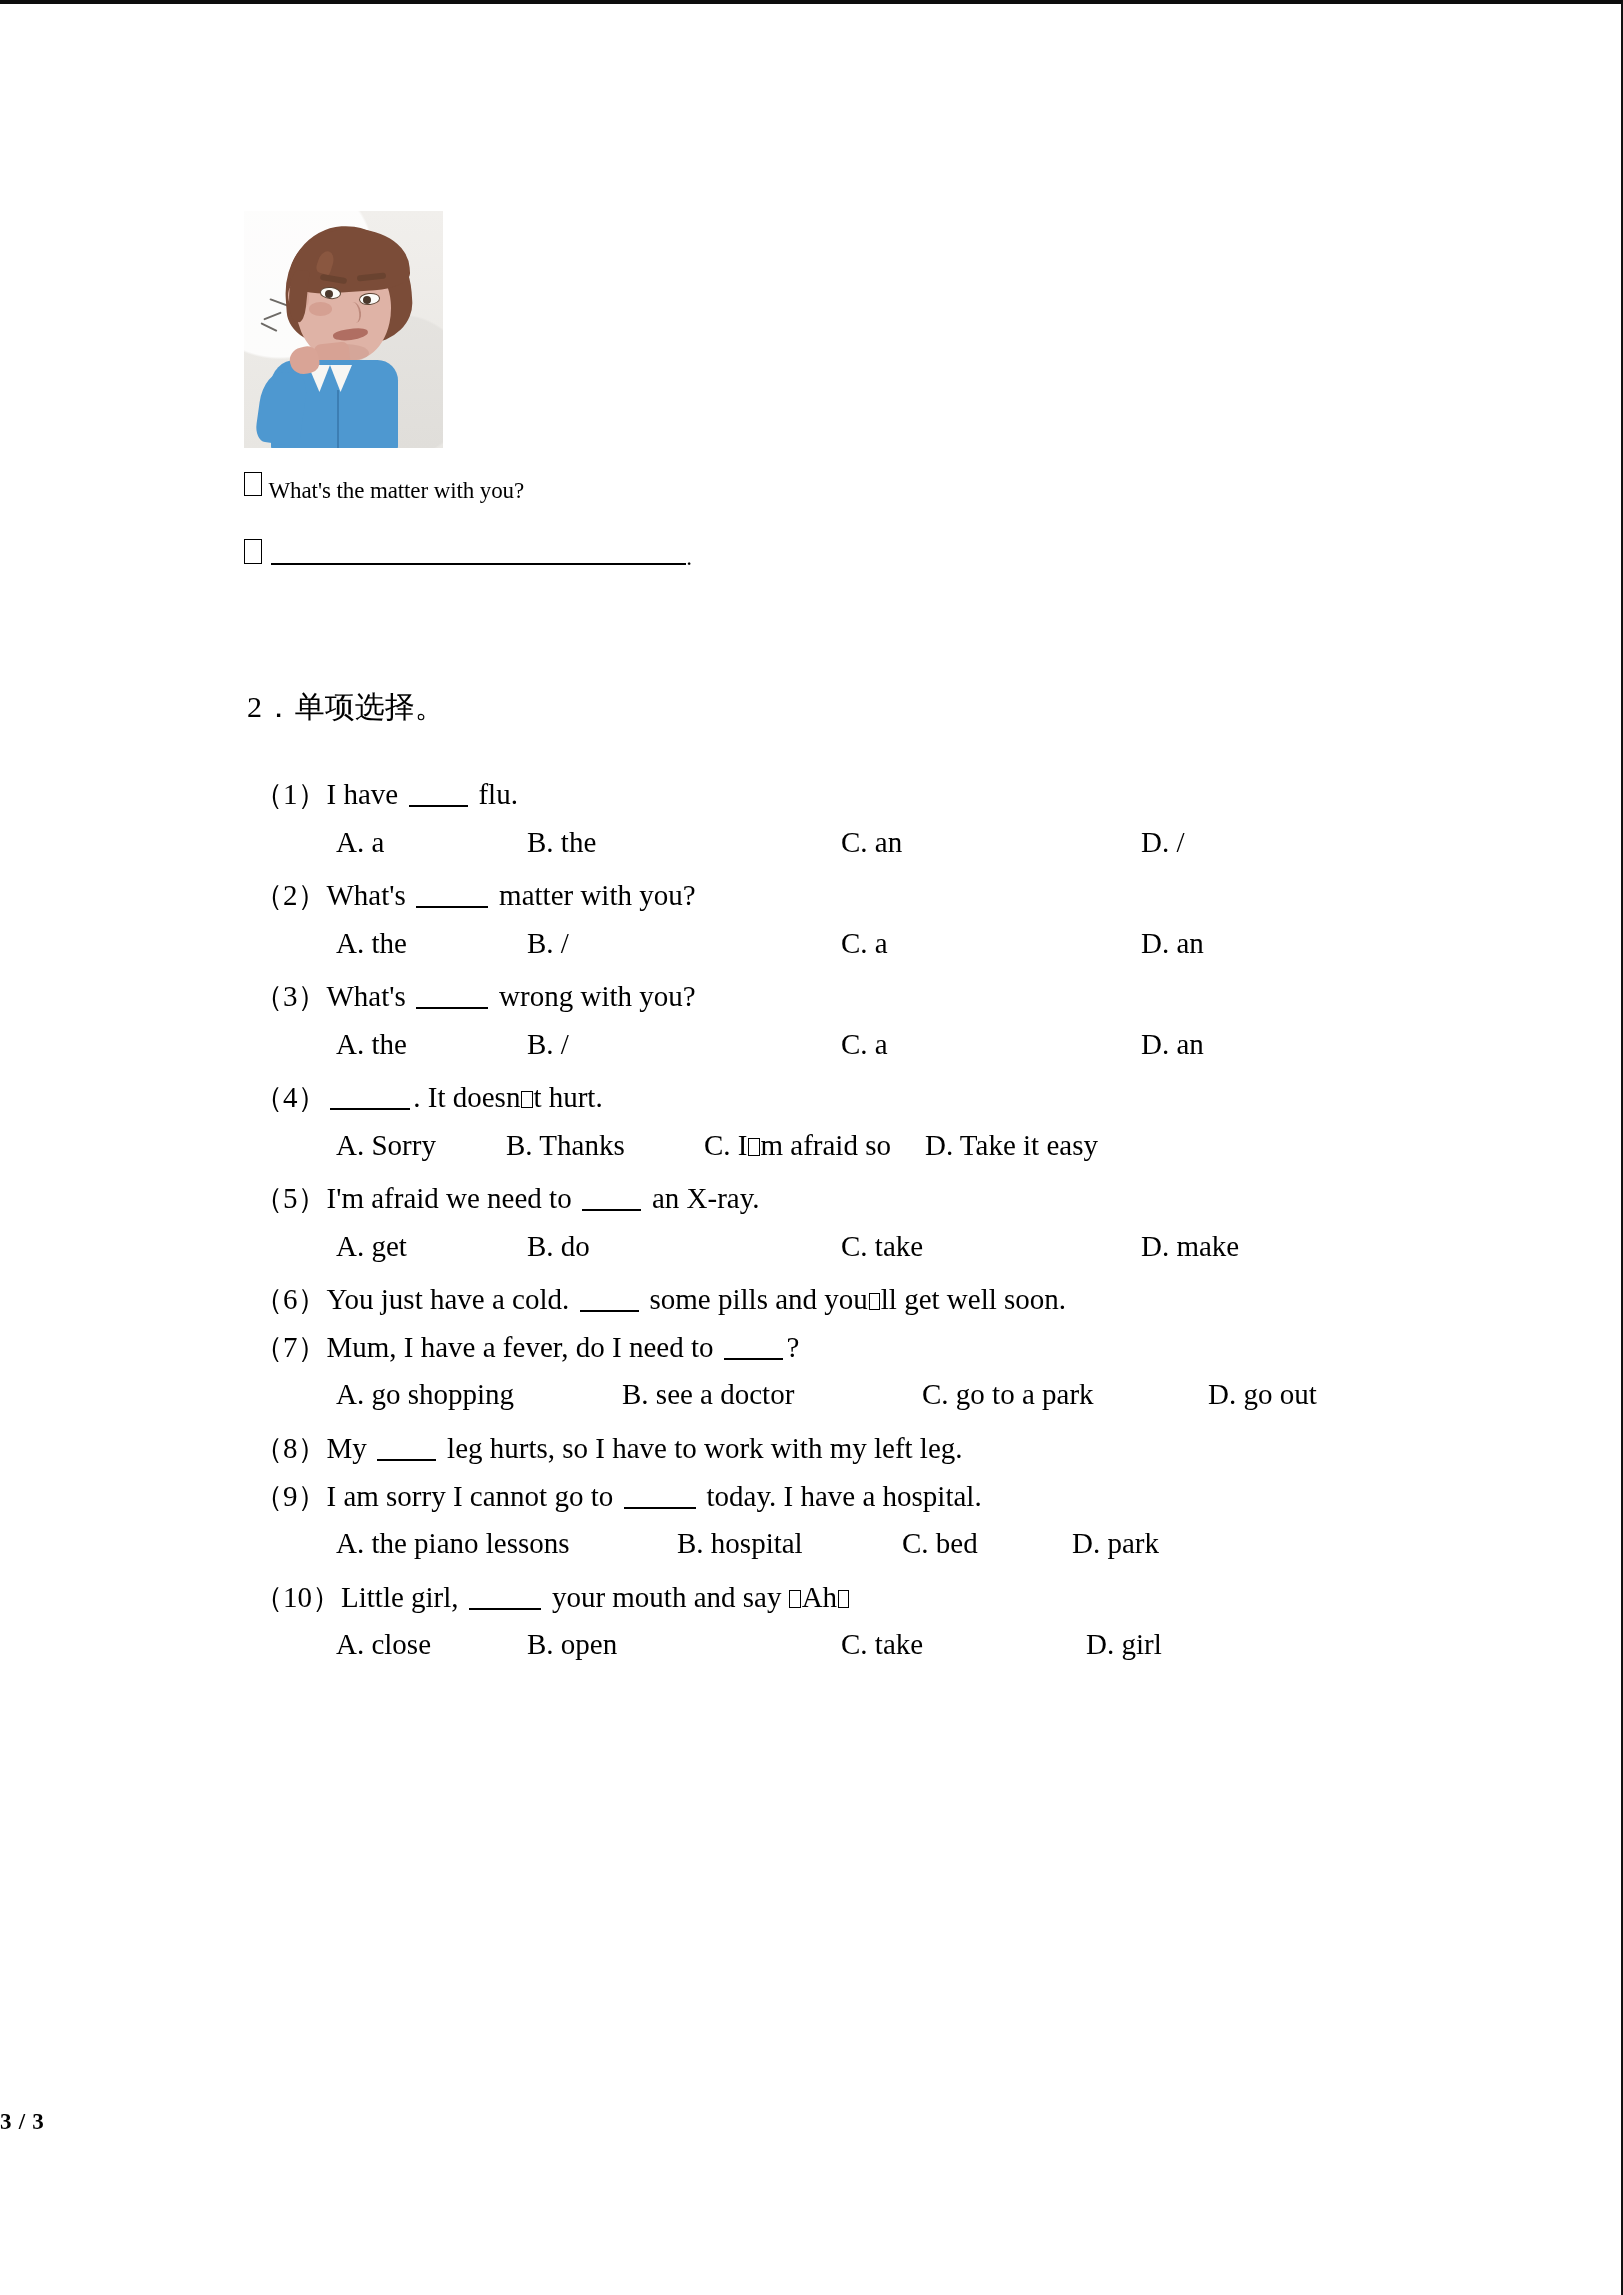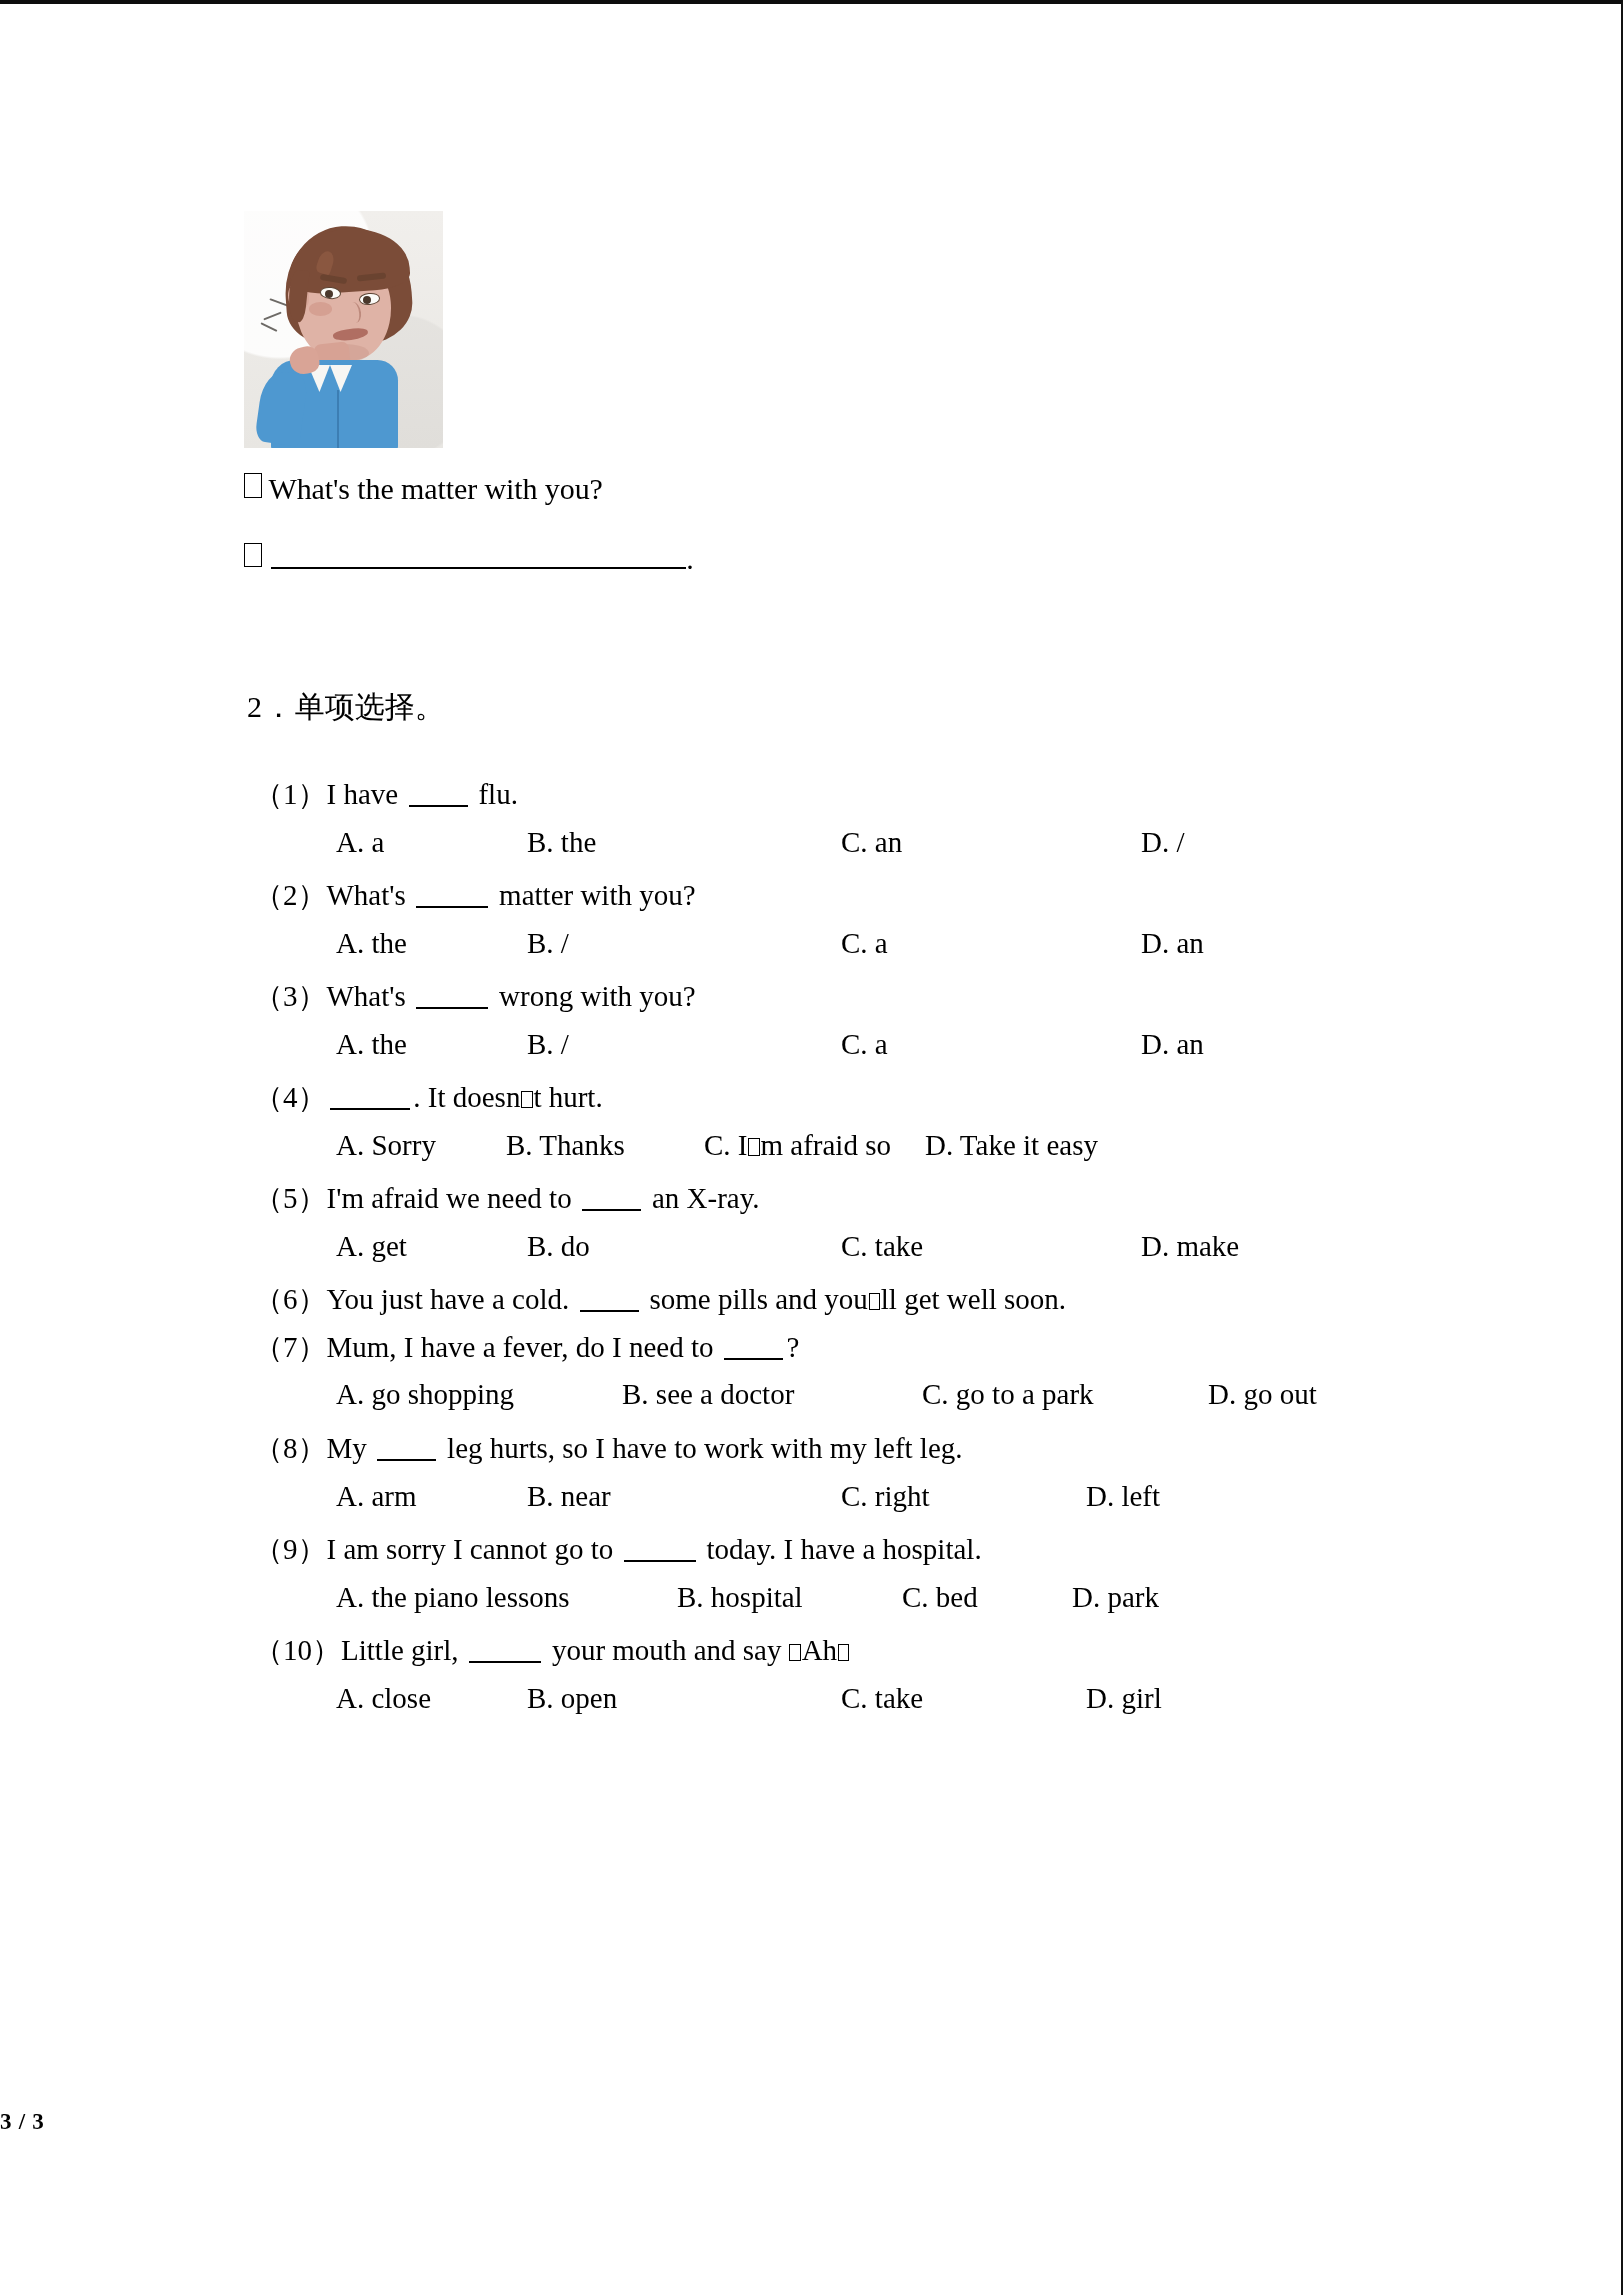--- a/index.html
+++ b/index.html
@@ -220,21 +220,21 @@
   
   .dialogue {
     position: absolute;
     left: 244px;
     top: 469px;
     width: 1159px;
   }
   .dlg-line {
     display: flex;
     align-items: baseline;
-    font-size: 30px;
+    font-size: 23px;
     line-height: 1.05;
     margin-bottom: 38px;
     letter-spacing: -0.1px;
   }
   .tofu {
     display: inline-block;
     width: 17.7px;
     height: 24.5px;
     border: 1.4px solid #000;
     box-sizing: border-box;
@@ -434,23 +434,20 @@
         </div>
         <div class="q-opts">
           <span class="opt" style="width:286px">A. go shopping</span><span class="opt" style="width:300px">B. see a doctor</span><span class="opt" style="width:286px">C. go to a park</span><span class="opt">D. go out</span>
         </div>
       </div>
 
       <div class="q">
         <div class="q-stem">
           <span class="qnum">（8）</span><span>My </span><span class="blank w1"></span><span> leg hurts, so I have to work with my left leg.</span>
         </div>
-        <div class="q-opts">
-          <span class="opt" style="width:191px">A. arm</span><span class="opt" style="width:314px">B. near</span><span class="opt" style="width:245px">C. right</span><span class="opt">D. left</span>
-        </div>
       </div>
 
       <div class="q">
         <div class="q-stem">
           <span class="qnum">（9）</span><span>I am sorry I cannot go to </span><span class="blank w2"></span><span> today. I have a hospital.</span>
         </div>
         <div class="q-opts">
           <span class="opt" style="width:341px">A. the piano lessons</span><span class="opt" style="width:225px">B. hospital</span><span class="opt" style="width:170px">C. bed</span><span class="opt">D. park</span>
         </div>
       </div>

